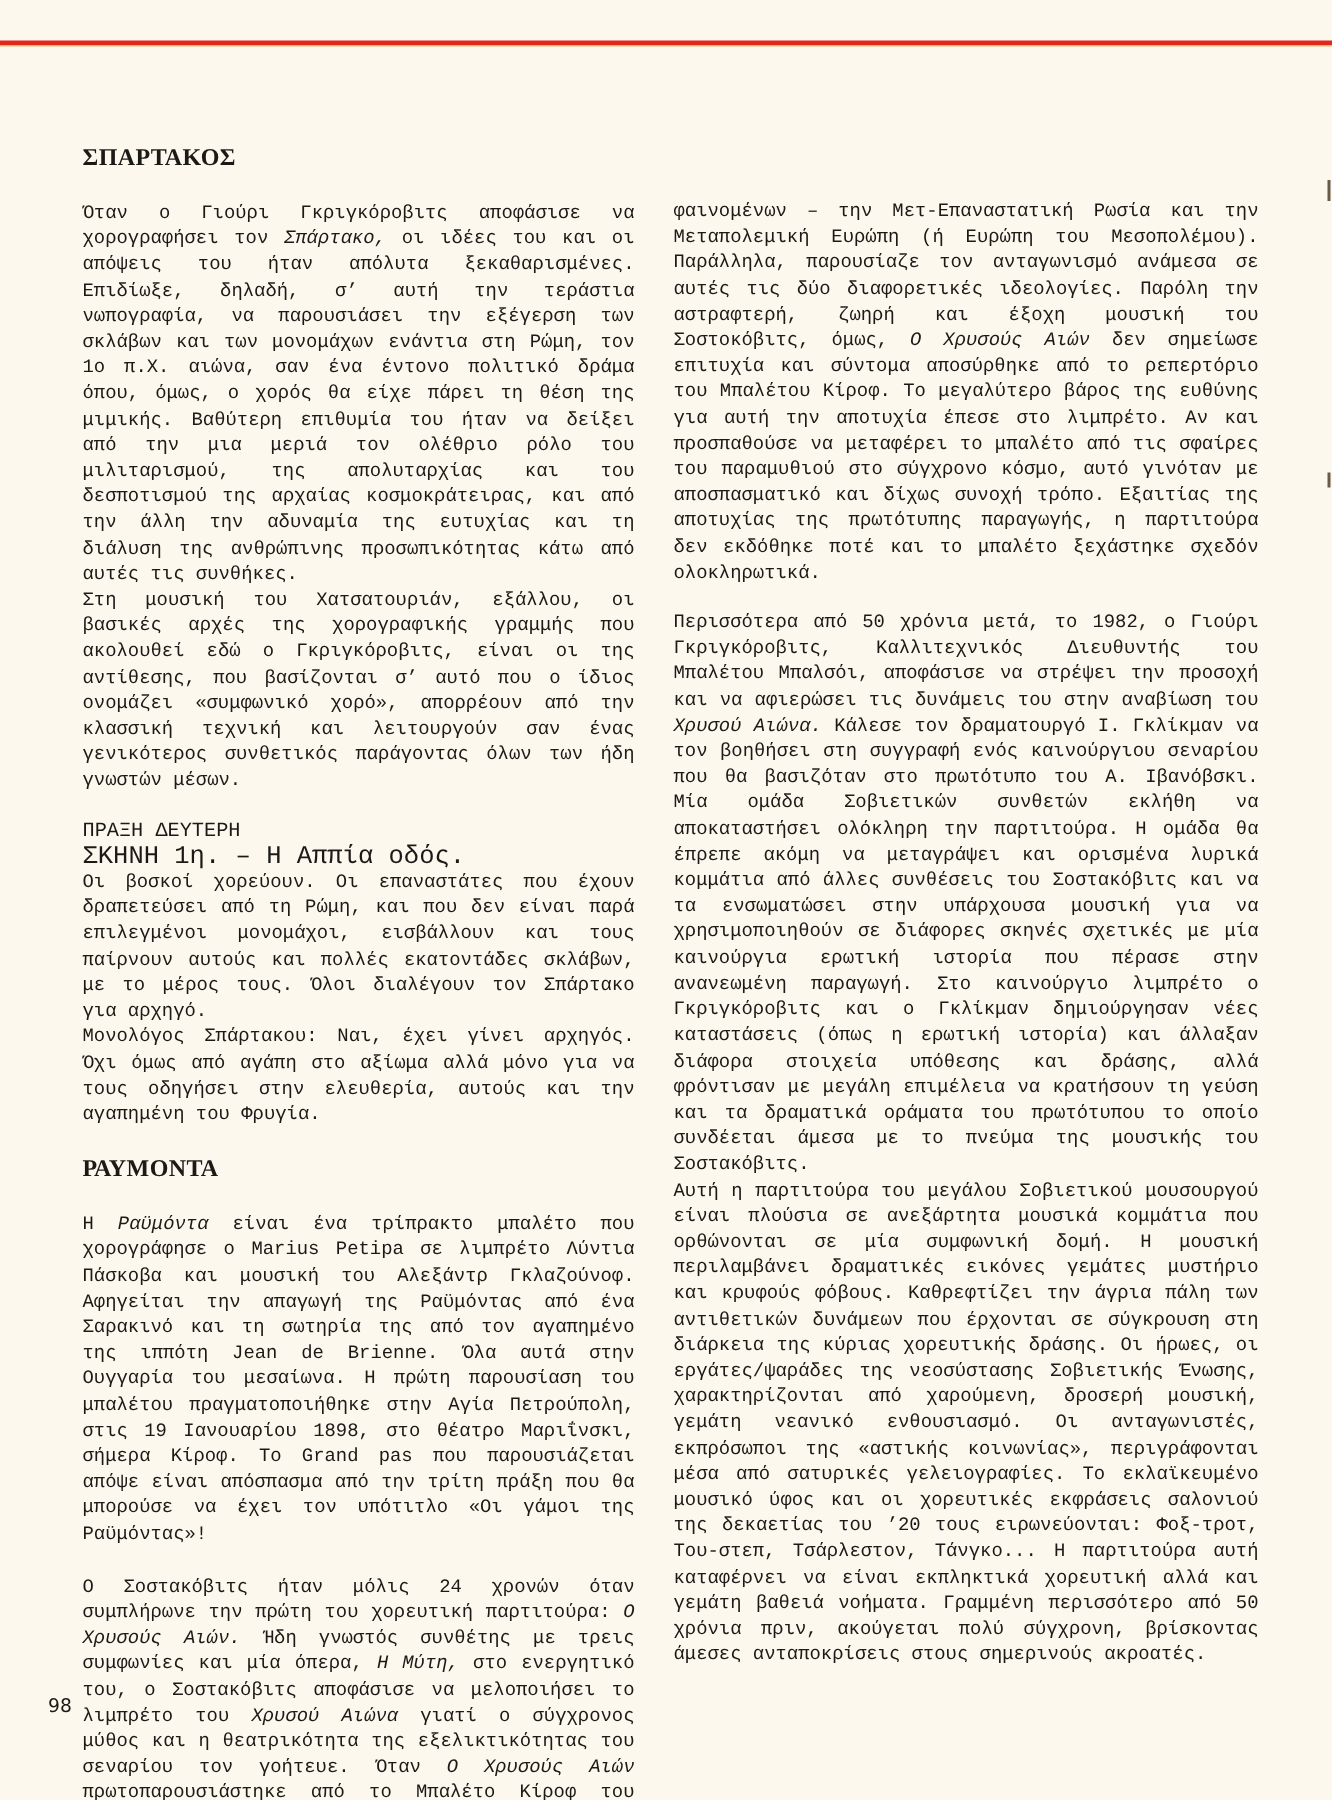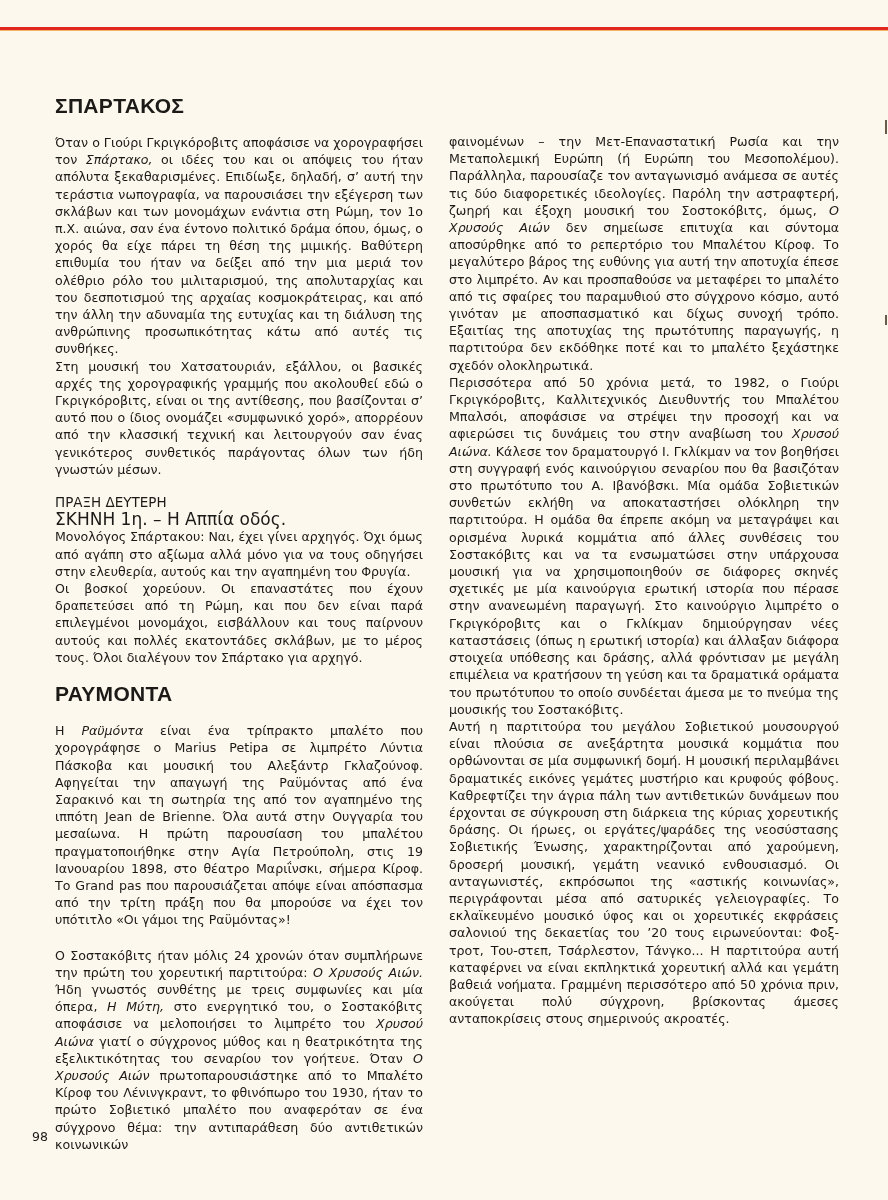--- a/index.html
+++ b/index.html
@@ -19,26 +19,26 @@
     position: absolute; left: 885px; width: 2px; background: #6a5a48;
   }
   .col {
     position: absolute; top: 96px;
     font-size: 12.6px; line-height: 17.2px;
     text-align: justify; hyphens: manual;
   }
   .col-left { left: 55px; width: 368px; }
   .col-right { left: 449px; width: 390px; top: 133px; }
   h2 {
-    font-family: Liberation Sans, sans-serif;
-    font-weight: bold; font-size: 21px; letter-spacing: 0.3px;
+    font-family: Liberation Serif, serif;
+    font-weight: bold; font-size: 16px; letter-spacing: 0.3px;
     margin: 0 0 18px 0; line-height: 20px;
   }
-  p { margin: 0; }
-  .gap { }
+  p { margin: 0; font-family: Liberation Mono, monospace; }
+  .gap { margin-top: 16px; }
   .heading-block { margin-top: 18px; }
   .stage { margin-top: 16px; font-size: 13.5px; line-height: 17.2px; }
   em { font-style: italic; }
   .page-number {
     position: absolute; left: 32px; top: 1129px;
     font-size: 12.5px;
   }
 </style>
 </head>
 <body>
@@ -47,22 +47,22 @@
 <div class="edge-mark" style="top:120px;height:14px;"></div>
 <div class="edge-mark" style="top:315px;height:10px;"></div>
 
 <div class="col col-left">
   <section>
     <h2>ΣΠΑΡΤΑΚΟΣ</h2>
     <p><span>Όταν ο Γιούρι Γκριγκόροβιτς αποφάσισε να χορογραφήσει τον </span><em>Σπάρτακο,</em><span> οι ιδέες του και οι απόψεις του ήταν απόλυτα ξεκαθαρισμένες. Επιδίωξε, δηλαδή, σ’ αυτή την τεράστια νωπογραφία, να παρουσιάσει την εξέγερση των σκλάβων και των μονομάχων ενάντια στη Ρώμη, τον 1ο π.Χ. αιώνα, σαν ένα έντονο πολιτικό δράμα όπου, όμως, ο χορός θα είχε πάρει τη θέση της μιμικής. Βαθύτερη επιθυμία του ήταν να δείξει από την μια μεριά τον ολέθριο ρόλο του μιλιταρισμού, της απολυταρχίας και του δεσποτισμού της αρχαίας κοσμοκράτειρας, και από την άλλη την αδυναμία της ευτυχίας και τη διάλυση της ανθρώπινης προσωπικότητας κάτω από αυτές τις συνθήκες.</span></p>
     <p>Στη μουσική του Χατσατουριάν, εξάλλου, οι βασικές αρχές της χορογραφικής γραμμής που ακολουθεί εδώ ο Γκριγκόροβιτς, είναι οι της αντίθεσης, που βασίζονται σ’ αυτό που ο ίδιος ονομάζει «συμφωνικό χορό», απορρέουν από την κλασσική τεχνική και λειτουργούν σαν ένας γενικότερος συνθετικός παράγοντας όλων των ήδη γνωστών μέσων.</p>
     <p class="stage">ΠΡΑΞΗ ΔΕΥΤΕΡΗ</p>
     <p style="font-size:17px;">ΣΚΗΝΗ 1η. – Η Αππία οδός.</p>
+    <p>Οι βοσκοί χορεύουν. Οι επαναστάτες που έχουν δραπετεύσει από τη Ρώμη, και που δεν είναι παρά επιλεγμένοι μονομάχοι, εισβάλλουν και τους παίρνουν αυτούς και πολλές εκατοντάδες σκλάβων, με το μέρος τους. Όλοι διαλέγουν τον Σπάρτακο για αρχηγό.</p>
     <p>Μονολόγος Σπάρτακου: Ναι, έχει γίνει αρχηγός. Όχι όμως από αγάπη στο αξίωμα αλλά μόνο για να τους οδηγήσει στην ελευθερία, αυτούς και την αγαπημένη του Φρυγία.</p>
-    <p>Οι βοσκοί χορεύουν. Οι επαναστάτες που έχουν δραπετεύσει από τη Ρώμη, και που δεν είναι παρά επιλεγμένοι μονομάχοι, εισβάλλουν και τους παίρνουν αυτούς και πολλές εκατοντάδες σκλάβων, με το μέρος τους. Όλοι διαλέγουν τον Σπάρτακο για αρχηγό.</p>
   </section>
 
   <section class="heading-block">
     <h2>ΡΑΥΜΟΝΤΑ</h2>
     <p><span>Η </span><em>Ραϋμόντα</em><span> είναι ένα τρίπρακτο μπαλέτο που χορογράφησε ο Marius Petipa σε λιμπρέτο Λύντια Πάσκοβα και μουσική του Αλεξάντρ Γκλαζούνοφ. Αφηγείται την απαγωγή της Ραϋμόντας από ένα Σαρακινό και τη σωτηρία της από τον αγαπημένο της ιππότη Jean de Brienne. Όλα αυτά στην Ουγγαρία του μεσαίωνα. Η πρώτη παρουσίαση του μπαλέτου πραγματοποιήθηκε στην Αγία Πετρούπολη, στις 19 Ιανουαρίου 1898, στο θέατρο Μαριΐνσκι, σήμερα Κίροφ. Το Grand pas που παρουσιάζεται απόψε είναι απόσπασμα από την τρίτη πράξη που θα μπορούσε να έχει τον υπότιτλο «Οι γάμοι της Ραϋμόντας»!</span></p>
   </section>
 
   <section class="heading-block">
     <p><span>Ο Σοστακόβιτς ήταν μόλις 24 χρονών όταν συμπλήρωνε την πρώτη του χορευτική παρτιτούρα: </span><em>Ο Χρυσούς Αιών.</em><span> Ήδη γνωστός συνθέτης με τρεις συμφωνίες και μία όπερα, </span><em>Η Μύτη,</em><span> στο ενεργητικό του, ο Σοστακόβιτς αποφάσισε να μελοποιήσει το λιμπρέτο του </span><em>Χρυσού Αιώνα</em><span> γιατί ο σύγχρονος μύθος και η θεατρικότητα της εξελικτικότητας του σεναρίου τον γοήτευε. Όταν </span><em>Ο Χρυσούς Αιών</em><span> πρωτοπαρουσιάστηκε από το Μπαλέτο Κίροφ του Λένινγκραντ, το φθινόπωρο του 1930, ήταν το πρώτο Σοβιετικό μπαλέτο που αναφερόταν σε ένα σύγχρονο θέμα: την αντιπαράθεση δύο αντιθετικών κοινωνικών</span></p>
   </section>

